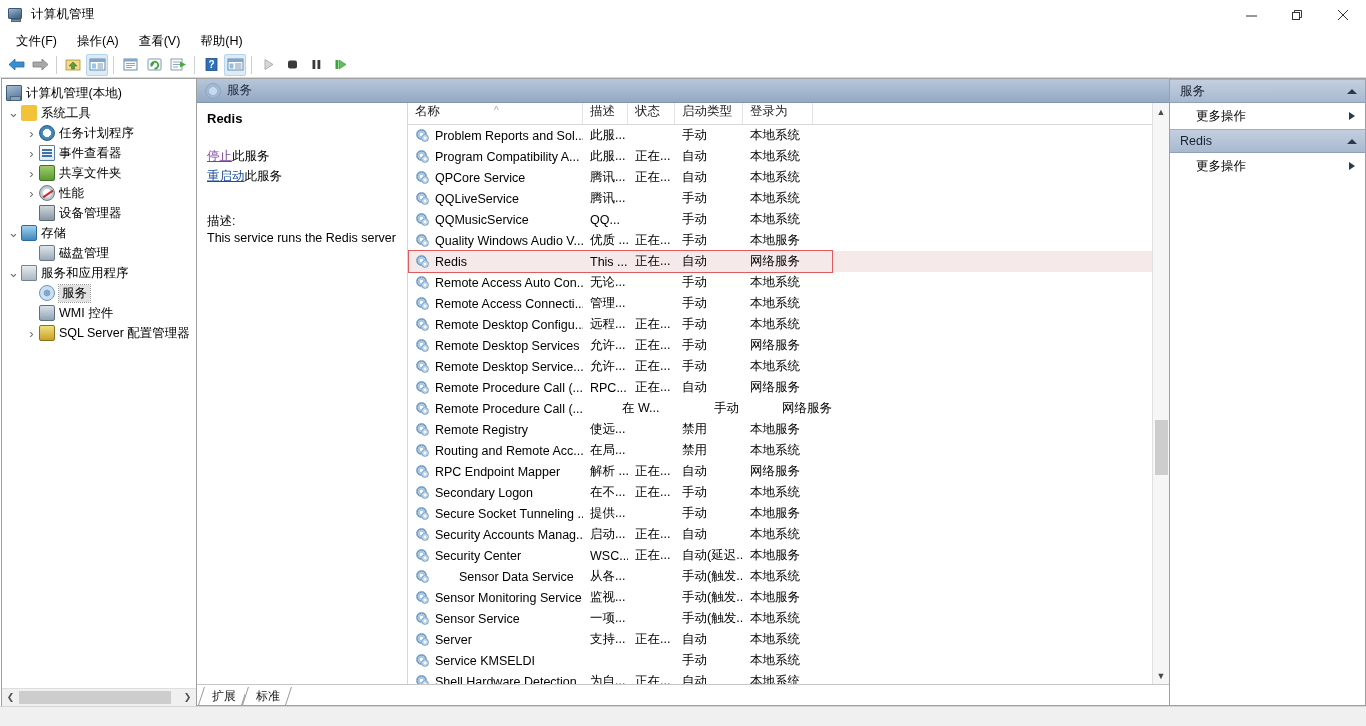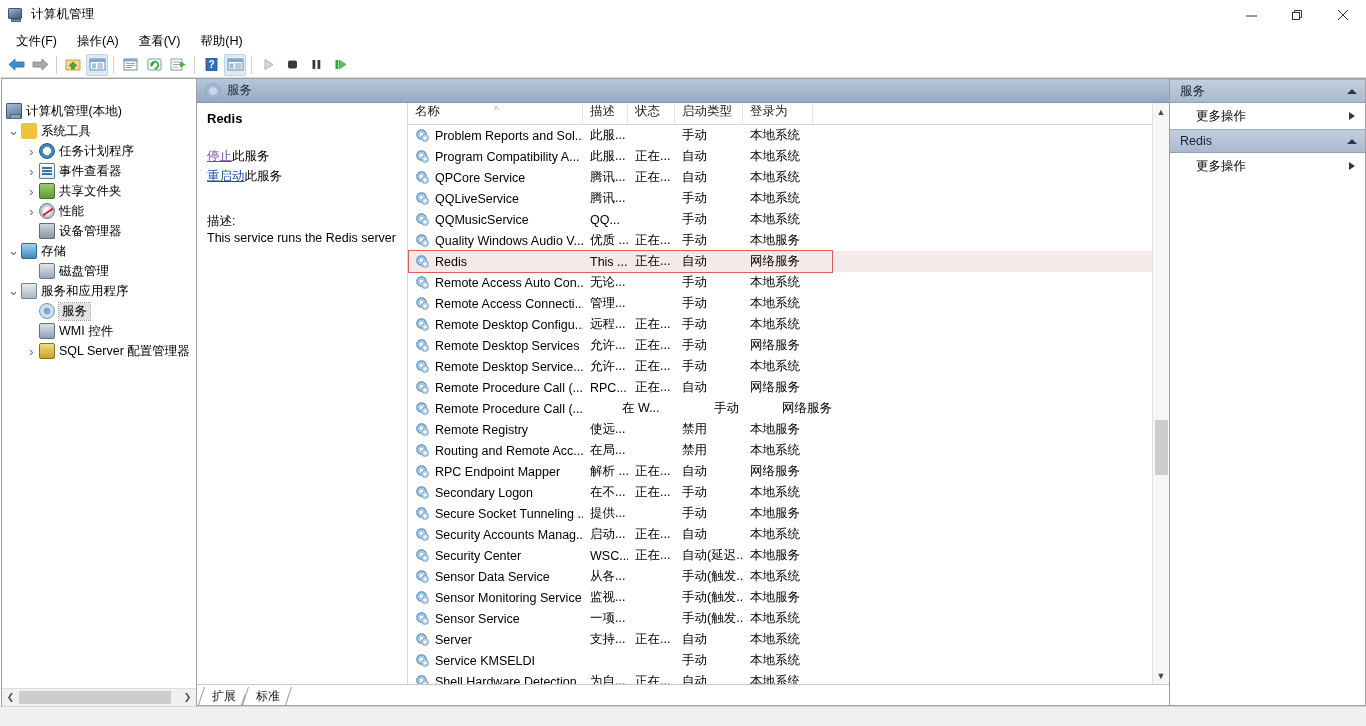--- a/index.html
+++ b/index.html
@@ -536,21 +536,21 @@
           <rect x="3.5" y="3" width="2.6" height="9" fill="#3ea03e"></rect>
           <polygon points="7,3 14,7.5 7,12" fill="#5bc35b" stroke="#3a9a3a" stroke-width="0.7"></polygon>
         </svg>
     </div>
   </div>
 
   <div class="body">
 
     <div class="treepane">
       <div class="treescroll">
-        <div class="tnode" style="padding-left:4px;margin-top:18px;">
+        <div class="tnode" style="padding-left:4px;">
           <span class="tico ic-computer"></span>
           <span class="tlabel">计算机管理(本地)</span>
         </div>
         <div id="tree-items">
             <div class="tnode" style="padding-left: 4px;">
               <span class="twist" style="font-size: 13px; line-height: 6px;">⌄</span>
               <span class="tico ic-tools"></span>
               <span class="tlabel">系统工具</span>
             </div>
             <div class="tnode" style="padding-left: 22px;">
@@ -926,21 +926,21 @@
                     <span class="g2"></span>
                   </span>
                   <span>Security Center</span>
                 </div>
                 <div class="cell" style="width: 45px; flex: 0 0 45px;">WSC...</div>
                 <div class="cell" style="width: 47px; flex: 0 0 47px;">正在...</div>
                 <div class="cell" style="width: 68px; flex: 0 0 68px;">自动(延迟...</div>
                 <div class="cell" style="width: 70px; flex: 0 0 70px;">本地服务</div>
               </div>
               <div class="row">
-                <div class="cell name" style="width: 175px; flex: 0 0 175px;">
+                <div class="cell name" style="width: 175px; flex: 0 0 175px; gap: 24px;">
                   <span class="svc-ico">
                     <span class="g1"></span>
                     <span class="g2"></span>
                   </span>
                   <span>Sensor Data Service</span>
                 </div>
                 <div class="cell" style="width: 45px; flex: 0 0 45px;">从各...</div>
                 <div class="cell" style="width: 47px; flex: 0 0 47px;"></div>
                 <div class="cell" style="width: 68px; flex: 0 0 68px;">手动(触发...</div>
                 <div class="cell" style="width: 70px; flex: 0 0 70px;">本地系统</div>

